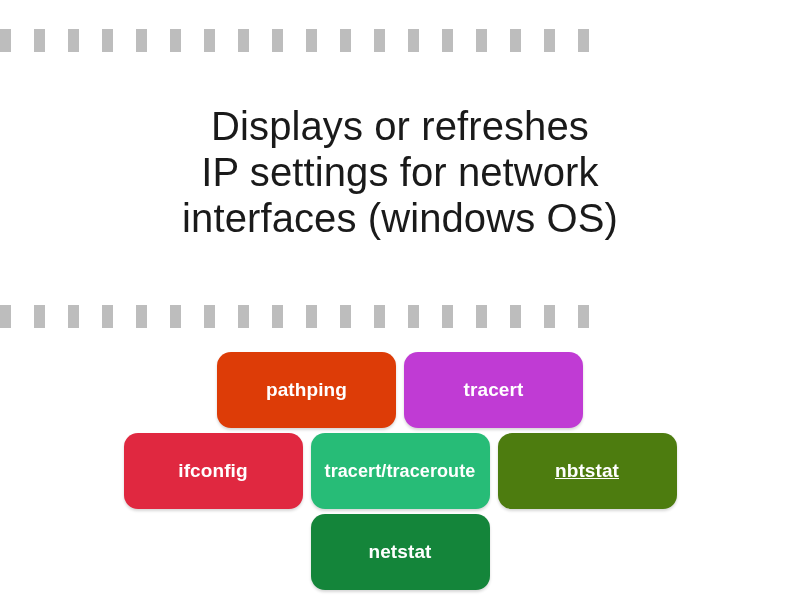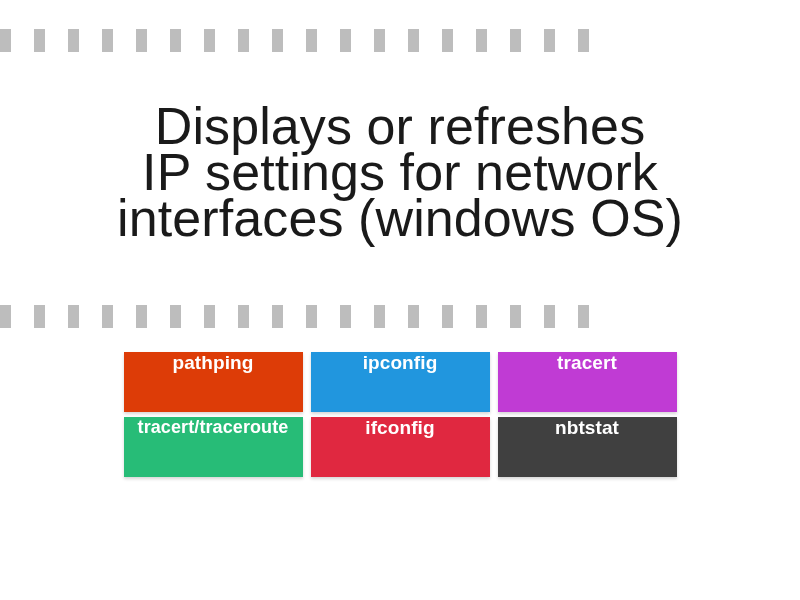--- a/index.html
+++ b/index.html
@@ -44,21 +44,21 @@
   #dash-rule-top { top: 28px; }
   #dash-rule-middle { top: 304px; }
 
   
   .prompt {
     position: absolute;
     left: 0;
     top: 103px;
     width: 800px;
     text-align: center;
-    font-size: 52px;
+    font-size: 40px;
     line-height: 46px;
     color: #1a1a1a;
     font-weight: 400;
     letter-spacing: 0.1px;
     white-space: pre-line;
   }
 
   
   .tiles {
     position: absolute;
@@ -67,24 +67,24 @@
     width: 800px;
   }
   .tile-row {
     display: flex;
     justify-content: center;
     gap: 8px;
     margin-bottom: 5px;
   }
   .tile {
     width: 179px;
-    height: 60px;
-    border-radius: 0;
+    height: 76px;
+    border-radius: 14px;
     display: flex;
-    align-items: flex-start;
+    align-items: center;
     justify-content: center;
     color: #ffffff;
     font-size: 19px;
     font-weight: bold;
     letter-spacing: 0.1px;
     box-sizing: border-box;
     padding: 0 6px;
     text-align: center;
     box-shadow: 0 2px 3px rgba(0,0,0,0.16);
     user-select: none;
@@ -143,37 +143,37 @@
       <span class="dash" style="background: rgb(189, 189, 189);"></span>
       <span class="dash" style="background: rgb(189, 189, 189);"></span>
     </div>
 
   <div class="tiles">
 
     <div class="tile-row">
       <div class="tile" style="background-color: rgb(221, 60, 7);">
         <span>pathping</span>
       </div>
-      <div class="tile" style="background-color: rgb(33, 150, 222);">
-        <span>ipconfig</span>
-      </div>
       <div class="tile" style="background-color: rgb(192, 59, 212);">
         <span>tracert</span>
       </div>
     </div>
 
     <div class="tile-row">
+      <div class="tile" style="background-color: rgb(224, 40, 64);">
+        <span>ifconfig</span>
+      </div>
       <div class="tile narrow" style="background-color: rgb(39, 188, 119);">
         <span>tracert/traceroute</span>
       </div>
-      <div class="tile" style="background-color: rgb(224, 40, 64);">
-        <span>ifconfig</span>
-      </div>
-      <div class="tile" style="background-color: #404040;">
+      <div class="tile" style="background-color: #4d7c0f; text-decoration: underline;">
         <span>nbtstat</span>
       </div>
     </div>
 
     <div class="tile-row">
+      <div class="tile" style="background-color: rgb(20, 133, 58);">
+        <span>netstat</span>
+      </div>
     </div>
 
   </div>
 </div>
 
 </body></html>

